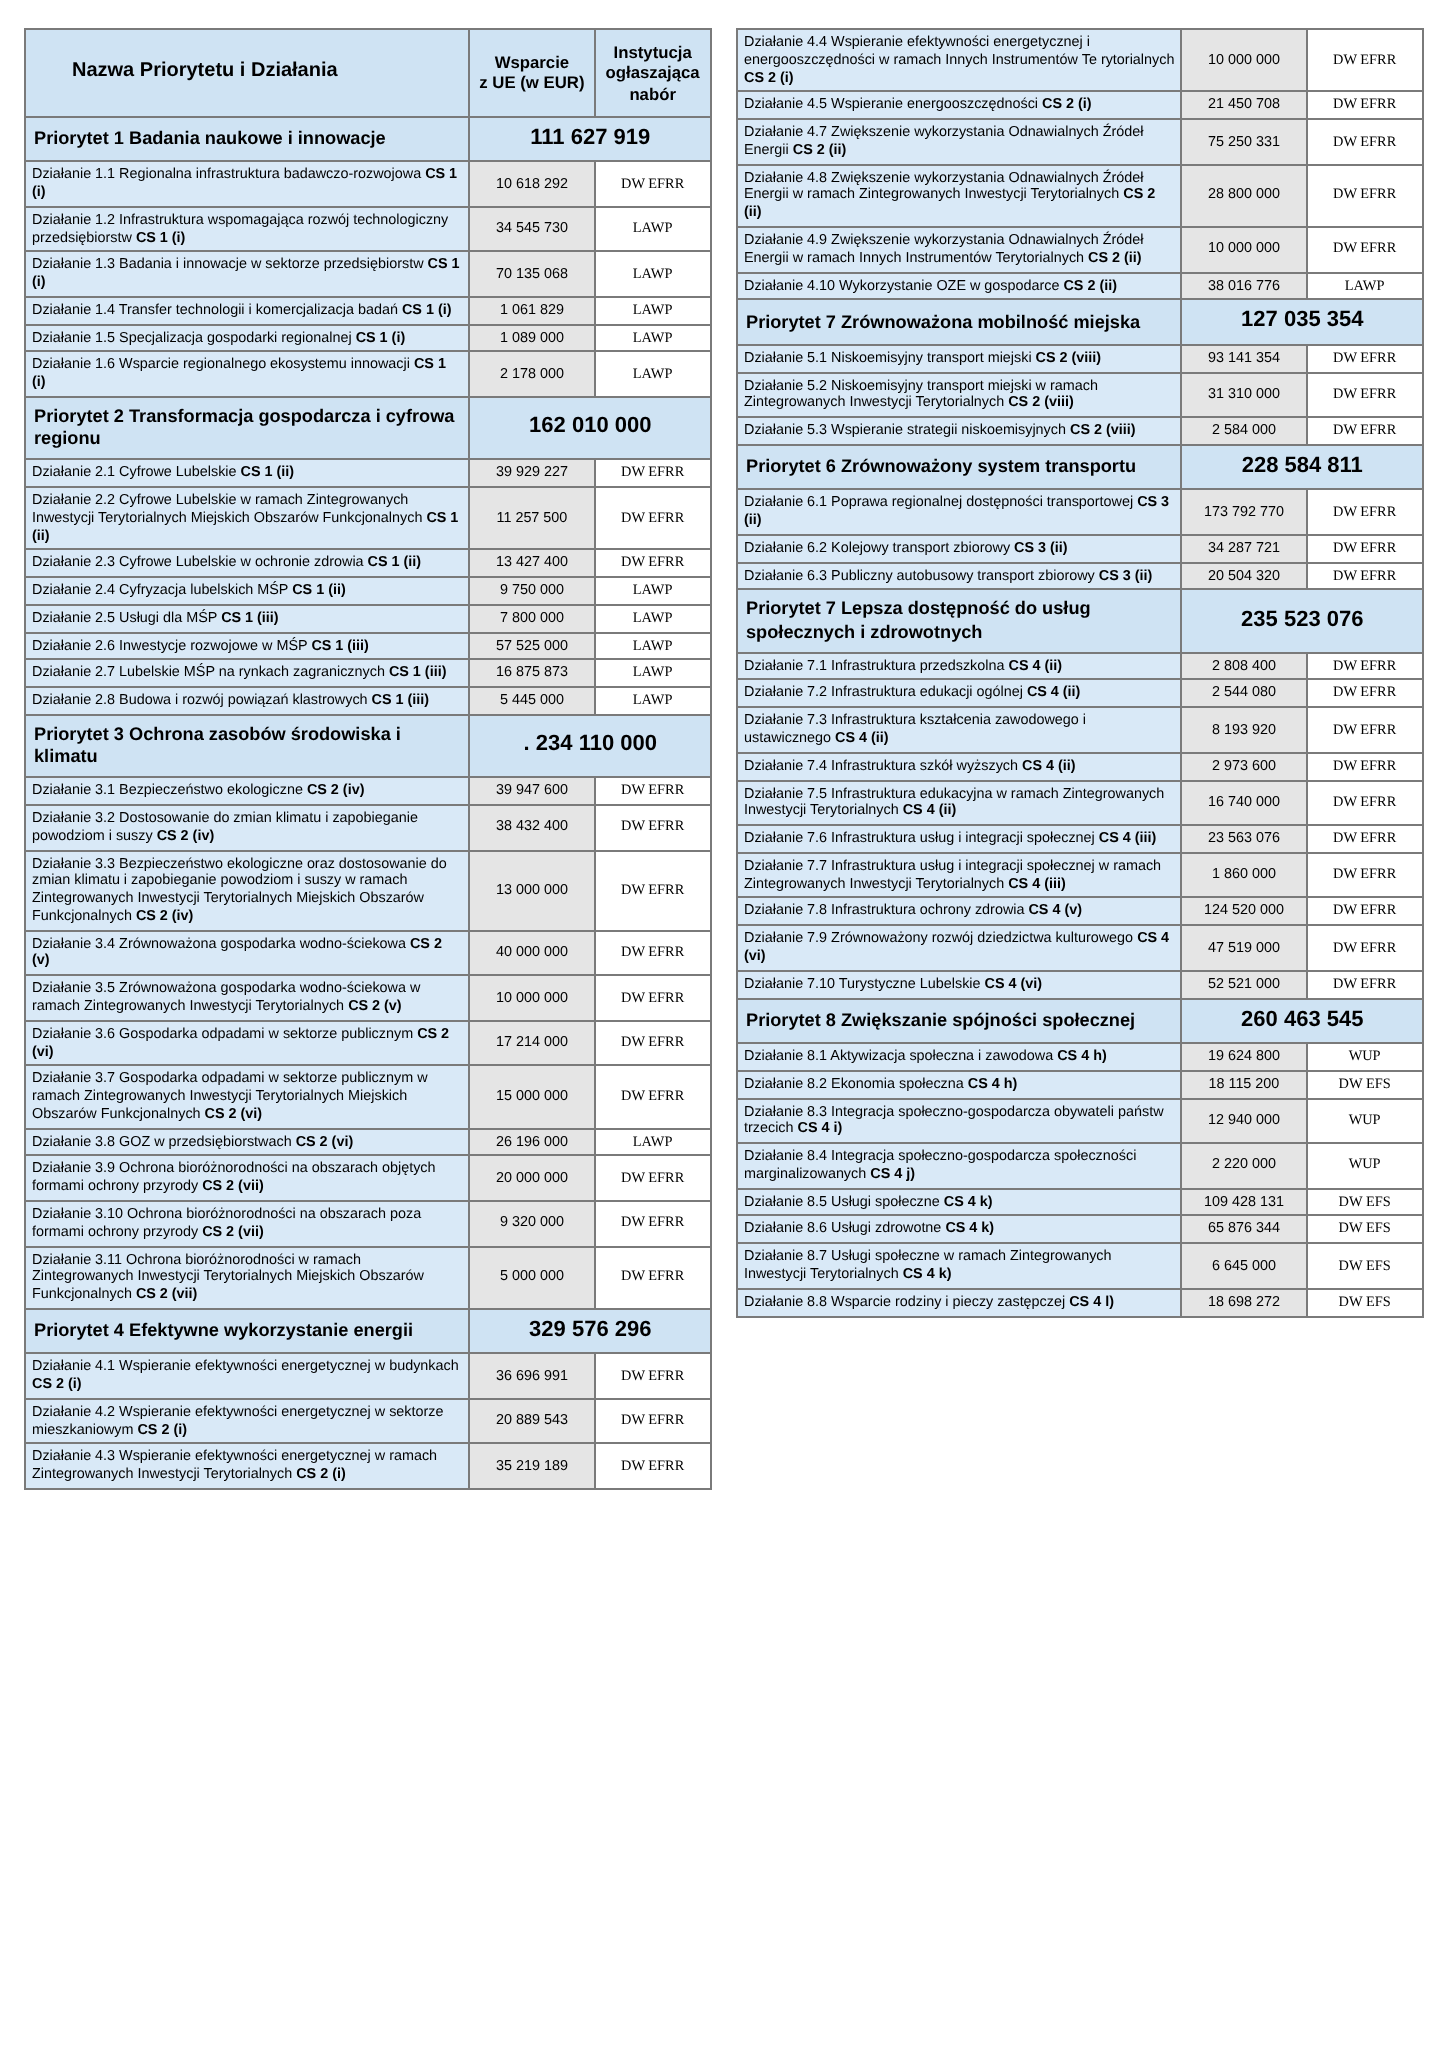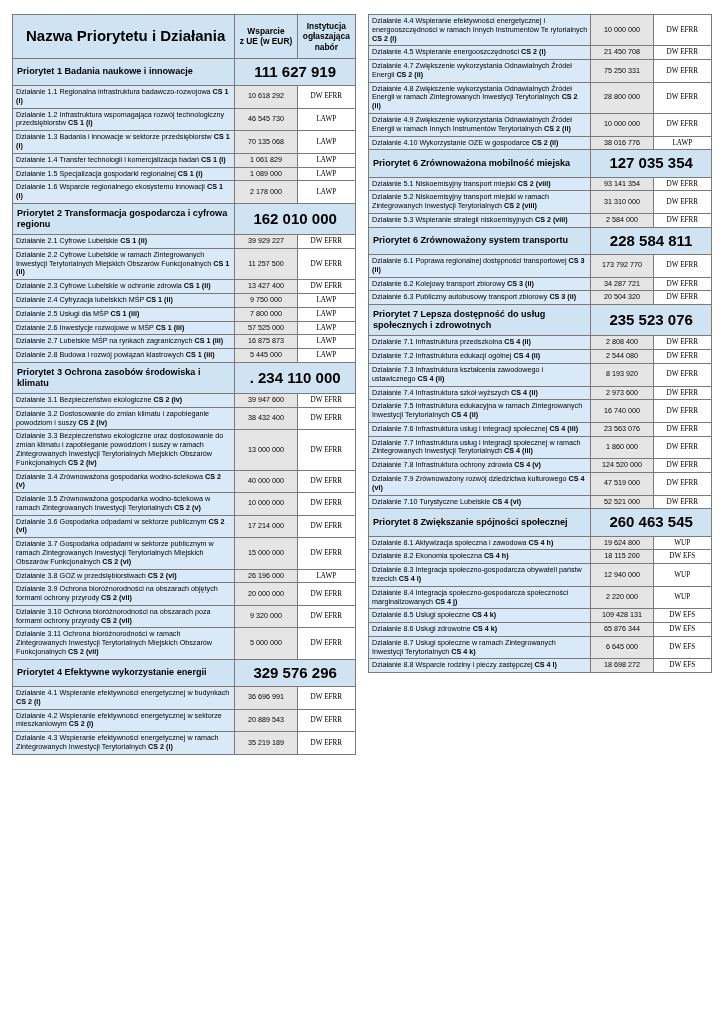--- a/index.html
+++ b/index.html
@@ -46,36 +46,36 @@
 
   
   tr.head td {
     background: #cfe3f3;
     font-weight: bold;
     text-align: center;
     font-size: 8.4px;
     padding: 6px 3px;
   }
   tr.head td.name {
-    text-align: center;
-    padding-left: 7px;
-    font-size: 15px;
+    text-align: left;
+    padding-left: 23px;
+    font-size: 10px;
   }
   
   tr.prio td {
     background: #cfe3f3;
     font-weight: bold;
     font-size: 9.1px;
     padding: 4px 4px;
   }
   tr.prio td.name { text-align: left; }
   tr.prio td.amount {
     text-align: center;
     font-weight: bold;
-    font-size: 15px;
+    font-size: 11px;
   }
   
   tr.act td.name {
     background: #d9e9f7;
     text-align: left;
   }
   tr.act td.val {
     background: #e5e5e5;
     text-align: center;
     white-space: nowrap;
@@ -110,21 +110,21 @@
             <td class="name">Priorytet 1 Badania naukowe i innowacje</td>
             <td class="amount" colspan="2">111 627 919</td>
           </tr>
           <tr class="act">
             <td class="name">Działanie 1.1 Regionalna infrastruktura badawczo-rozwojowa <span class="cs">CS 1 (i)</span></td>
             <td class="val">10 618 292</td>
             <td class="inst">DW EFRR</td>
           </tr>
           <tr class="act">
             <td class="name">Działanie 1.2 Infrastruktura wspomagająca rozwój technologiczny przedsiębiorstw <span class="cs">CS 1 (i)</span></td>
-            <td class="val">46 545 730</td>
+            <td class="val">34 545 730</td>
             <td class="inst">LAWP</td>
           </tr>
           <tr class="act">
             <td class="name">Działanie 1.3 Badania i innowacje w sektorze przedsiębiorstw <span class="cs">CS 1 (i)</span></td>
             <td class="val">70 135 068</td>
             <td class="inst">LAWP</td>
           </tr>
           <tr class="act">
             <td class="name">Działanie 1.4 Transfer technologii i komercjalizacja badań <span class="cs">CS 1 (i)</span></td>
             <td class="val">1 061 829</td>
@@ -298,21 +298,21 @@
             <td class="name">Działanie 4.9 Zwiększenie wykorzystania Odnawialnych Źródeł Energii w ramach Innych Instrumentów Terytorialnych <span class="cs">CS 2 (ii)</span></td>
             <td class="val">10 000 000</td>
             <td class="inst">DW EFRR</td>
           </tr>
           <tr class="act">
             <td class="name">Działanie 4.10 Wykorzystanie OZE w gospodarce <span class="cs">CS 2 (ii)</span></td>
             <td class="val">38 016 776</td>
             <td class="inst">LAWP</td>
           </tr>
           <tr class="prio">
-            <td class="name">Priorytet 6 Zrównoważona mobilność miejska</td>
+            <td class="name">Priorytet 7 Zrównoważona mobilność miejska</td>
             <td class="amount" colspan="2">127 035 354</td>
           </tr>
           <tr class="act">
             <td class="name">Działanie 5.1 Niskoemisyjny transport miejski <span class="cs">CS 2 (viii)</span></td>
             <td class="val">93 141 354</td>
             <td class="inst">DW EFRR</td>
           </tr>
           <tr class="act">
             <td class="name">Działanie 5.2 Niskoemisyjny transport miejski w ramach Zintegrowanych Inwestycji Terytorialnych <span class="cs">CS 2 (viii)</span></td>
             <td class="val">31 310 000</td>

